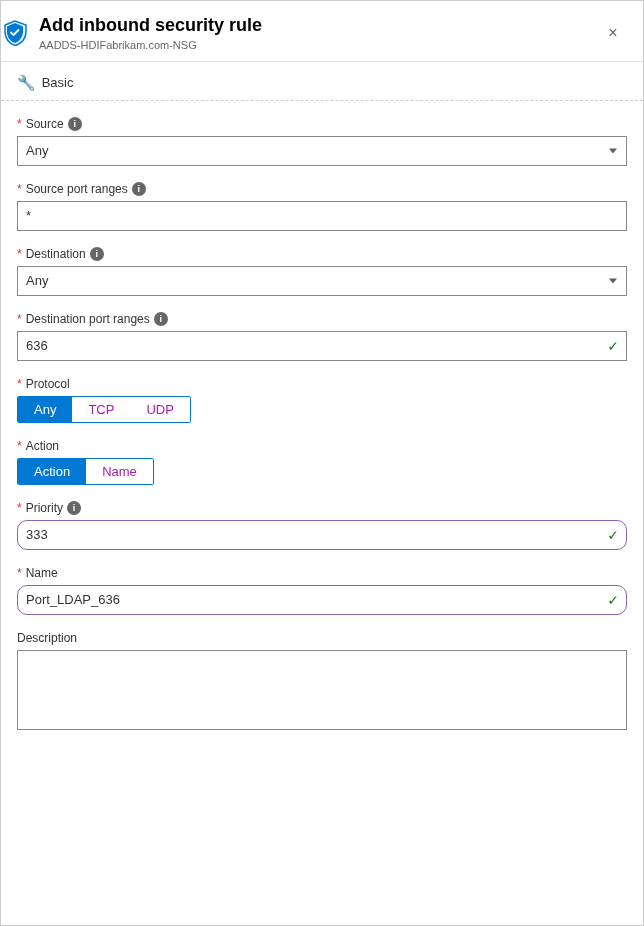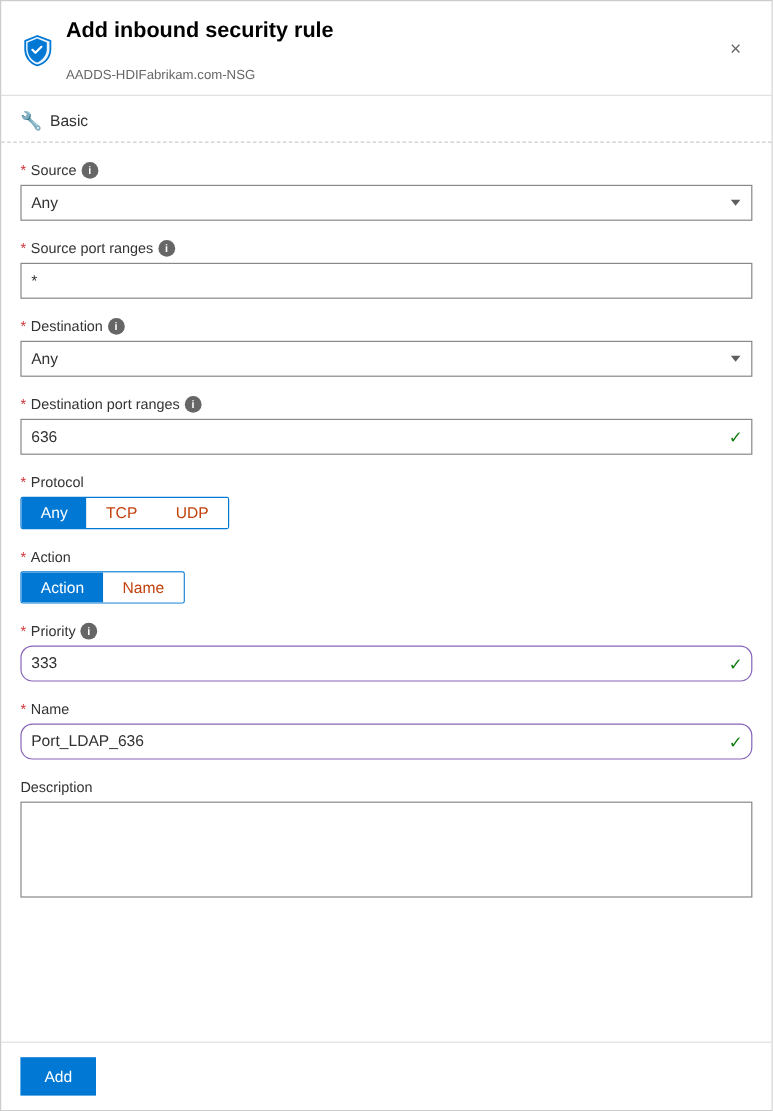--- a/index.html
+++ b/index.html
@@ -18,21 +18,21 @@
       height: 926px;
       background: #fff;
       display: flex;
       flex-direction: column;
       border: 1px solid #ccc;
     }
 
     .dialog-header {
       display: flex;
       align-items: center;
-      padding: 14px 16px 10px 16px;
+      padding: 14px 16px 10px 0;
       border-bottom: 1px solid #e0e0e0;
       flex-shrink: 0;
     }
 
     .header-icon {
       width: 28px;
       height: 28px;
       margin-right: 10px;
       flex-shrink: 0;
     }
@@ -44,21 +44,21 @@
     .dialog-title {
       font-size: 18px;
       font-weight: 600;
       color: #000;
       line-height: 1.2;
     }
 
     .dialog-subtitle {
       font-size: 11px;
       color: #666;
-      margin-top: 20px;
+      margin-top: 2px;
     }
 
     .close-btn {
       width: 28px;
       height: 28px;
       display: flex;
       align-items: center;
       justify-content: center;
       cursor: pointer;
       color: #666;
@@ -196,21 +196,21 @@
       border-radius: 2px;
       overflow: hidden;
       width: fit-content;
     }
 
     .toggle-option {
       padding: 5px 16px;
       font-size: 13px;
       cursor: pointer;
       background: #fff;
-      color: #c2410c;
+      color: #a21caf;
       border: none;
       white-space: nowrap;
     }
 
     .toggle-option.active {
       background: #0078d4;
       color: #fff;
     }
 
     .textarea-field {
@@ -370,17 +370,14 @@
 
     <div class="form-group">
       <div class="form-label">
         <span>Description</span>
       </div>
       <textarea class="textarea-field" style=""></textarea>
     </div>
 
   </div>
 
-  <div class="dialog-footer">
-    <button class="add-btn">Add</button>
-  </div>
 
 </div>
 
 </body></html>

